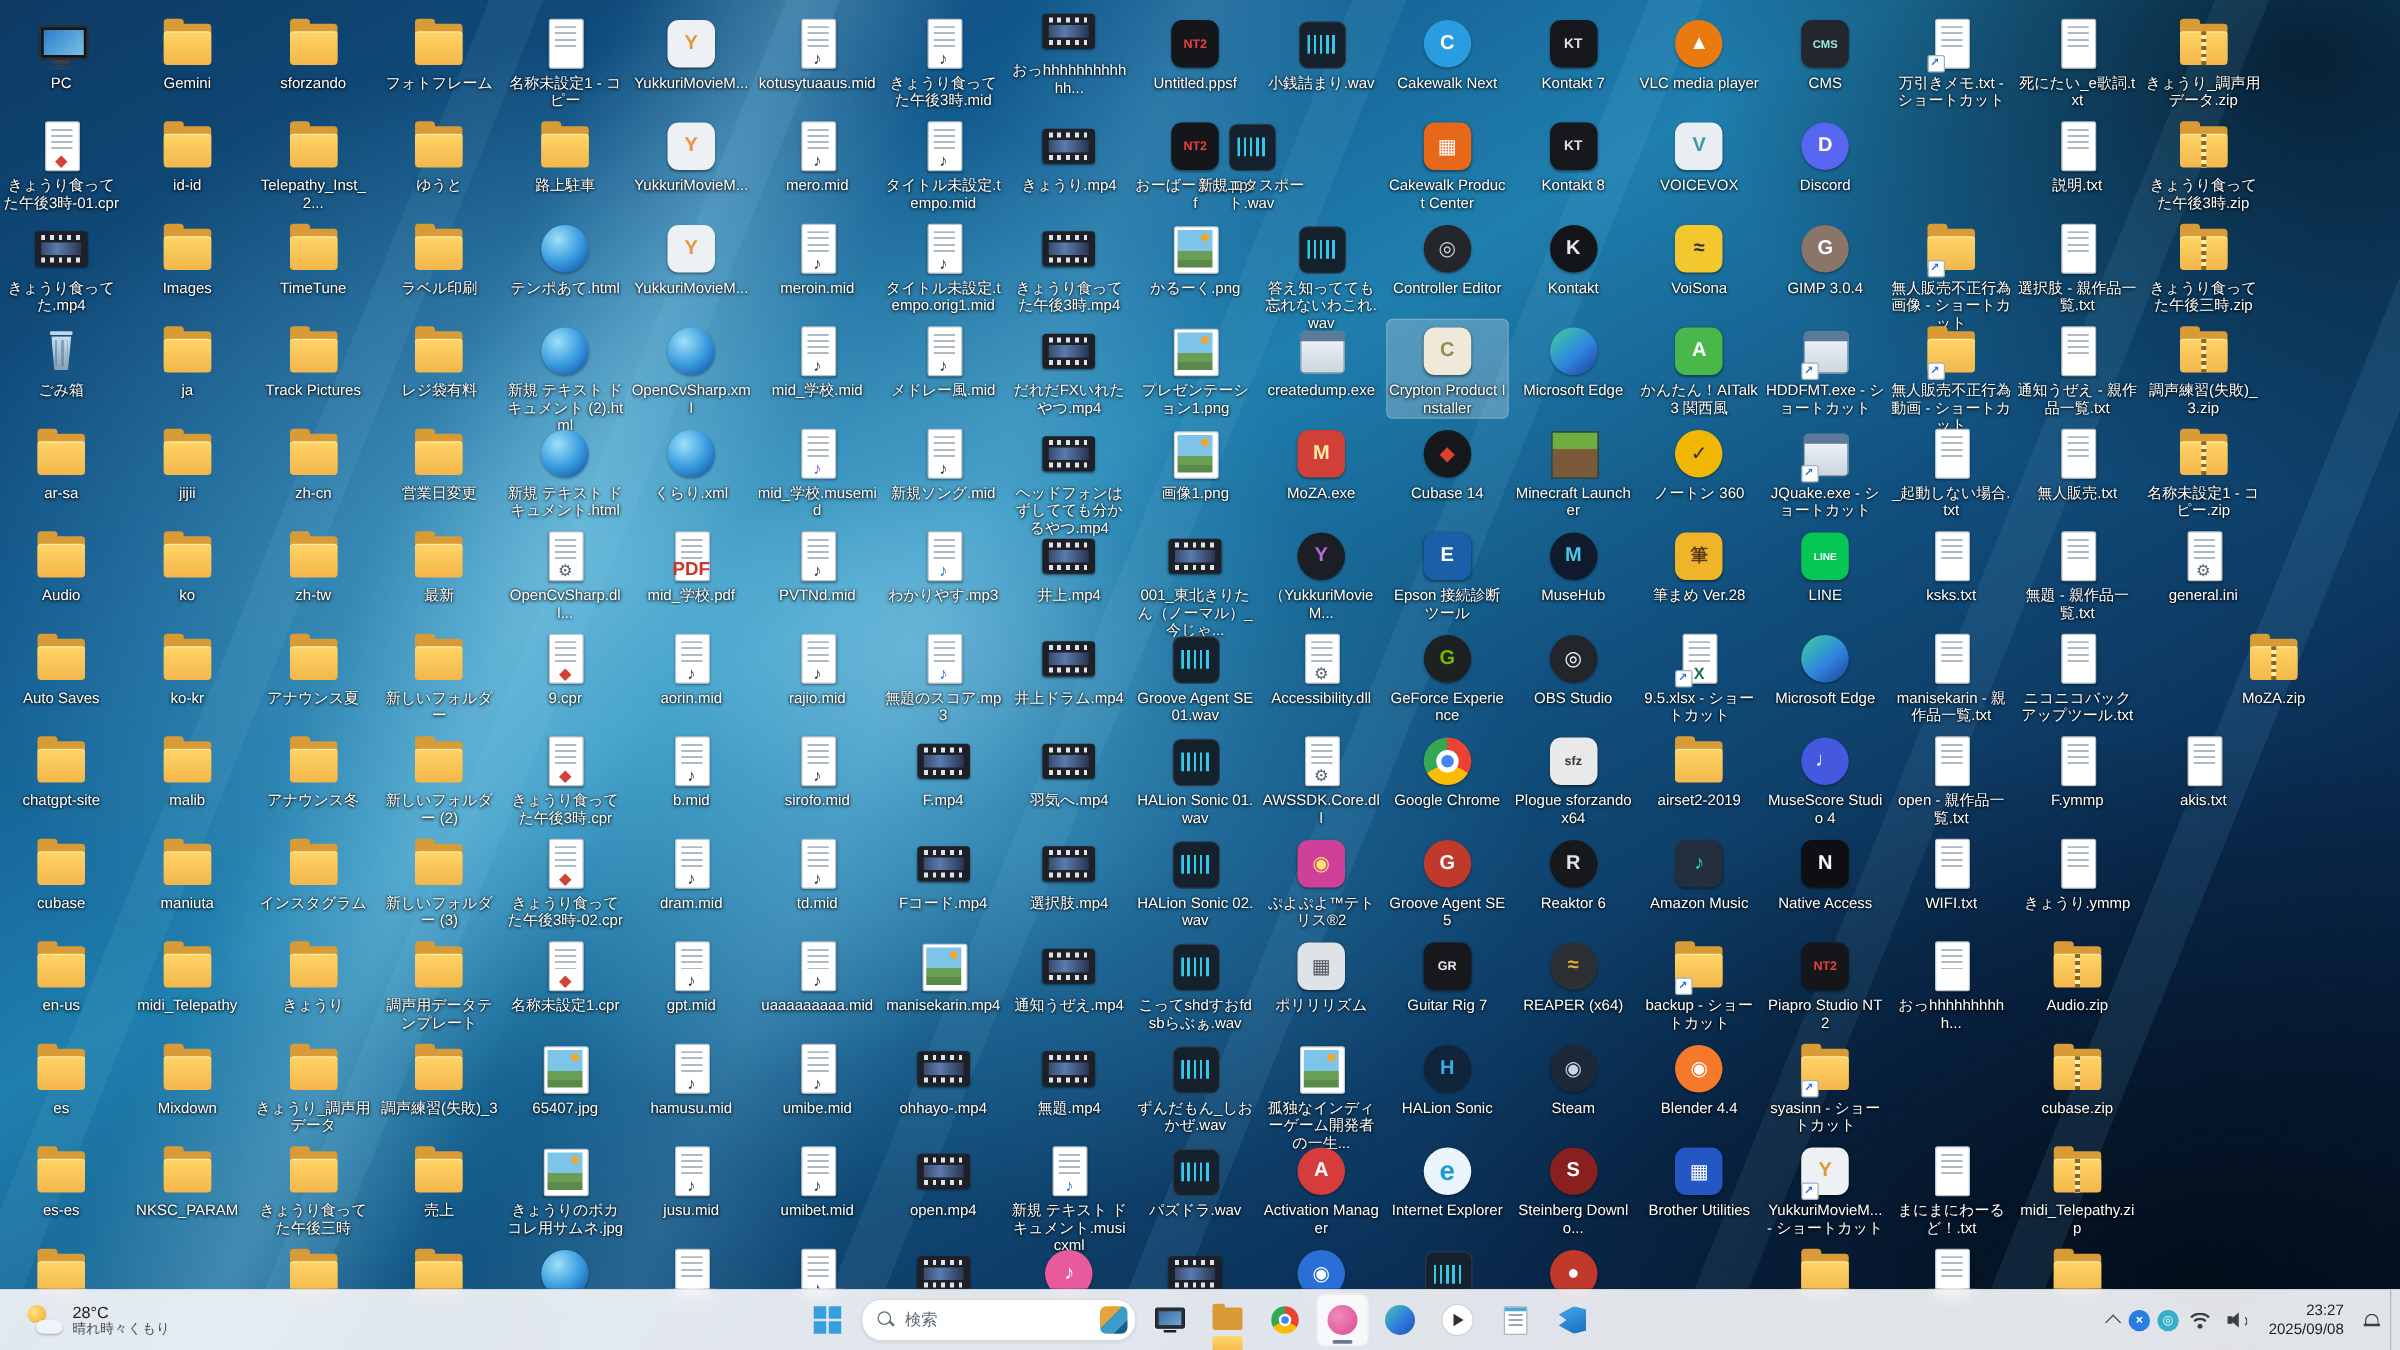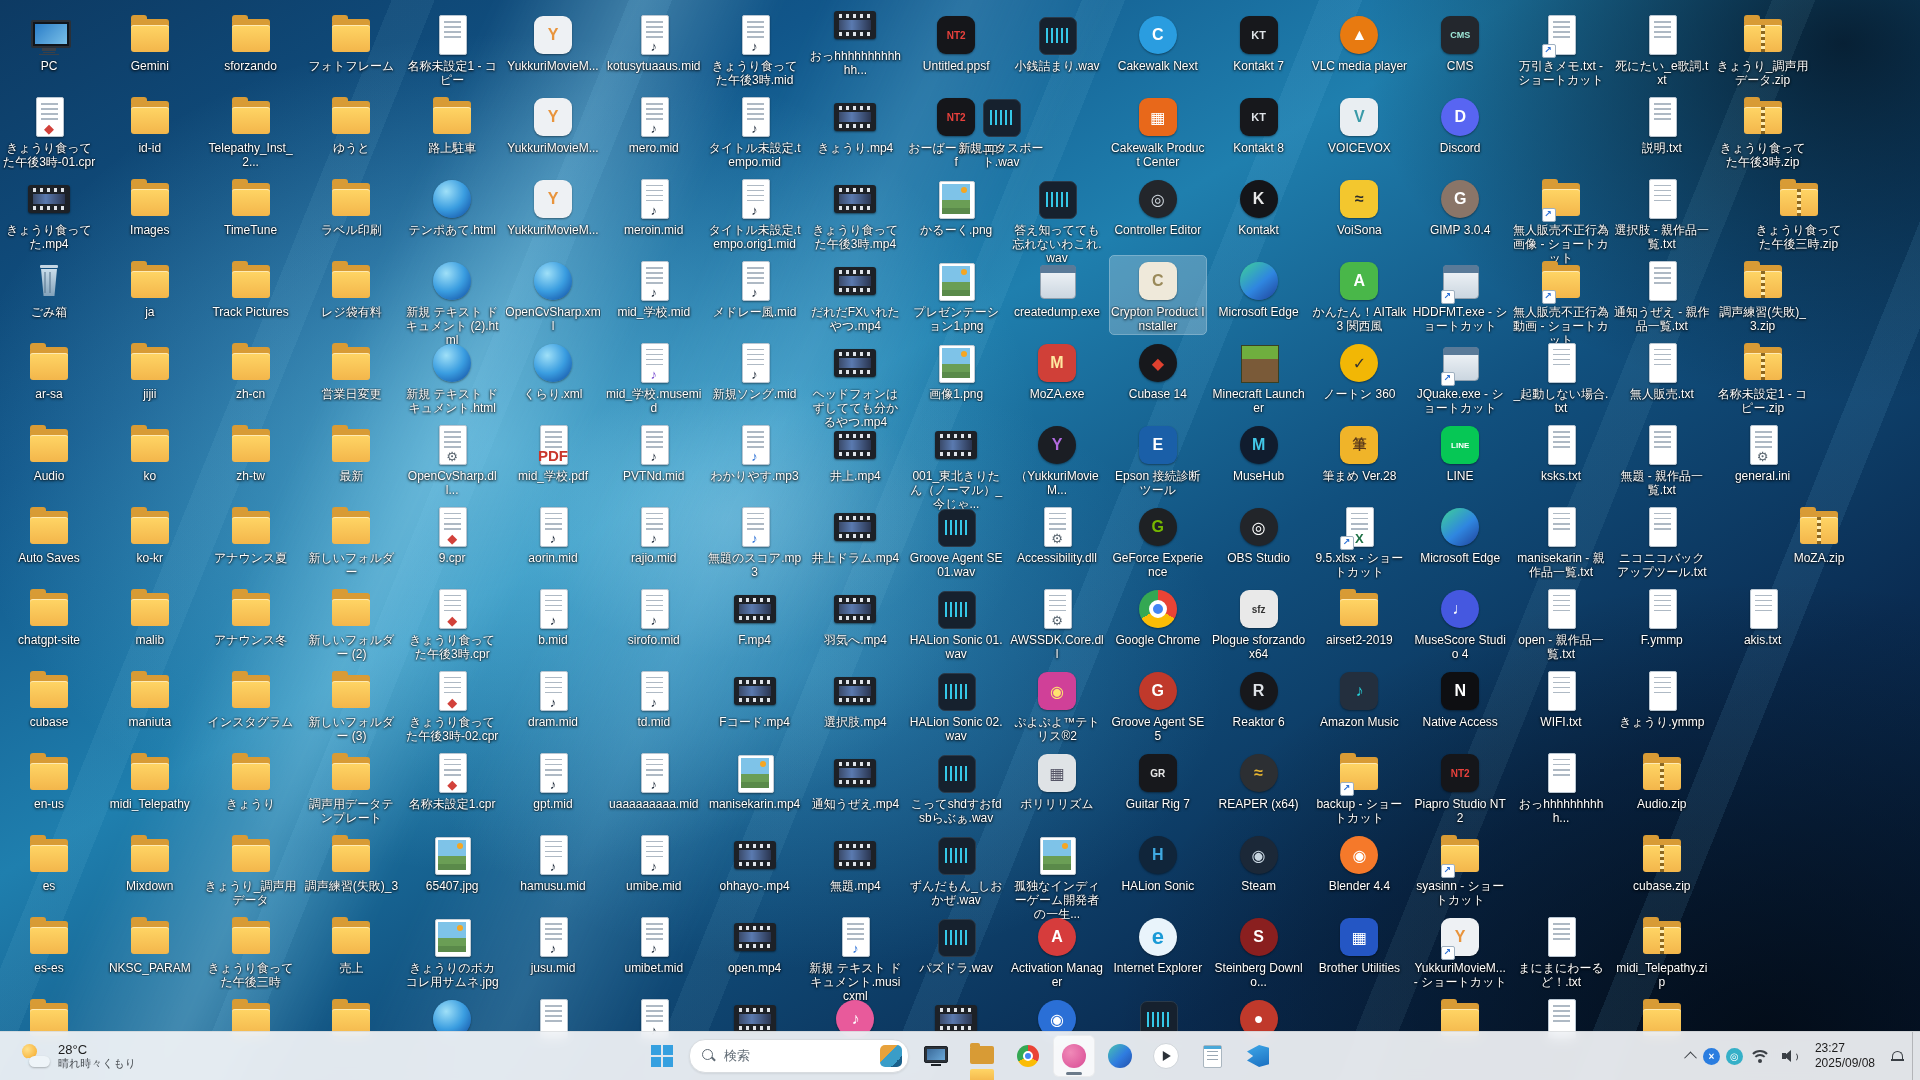--- a/index.html
+++ b/index.html
@@ -119,21 +119,21 @@
   .tray-ball{width:17px;height:17px;border-radius:50%;display:flex;align-items:center;justify-content:center;color:#fff;font-size:10px;font-weight:700;}
   .wifi{position:relative;width:18px;height:13px;overflow:hidden;display:block;}
   .wifi i{position:absolute;left:50%;transform:translateX(-50%);border:2px solid transparent;border-top-color:#3a3f45;border-radius:50%;display:block;}
   .wifi i:nth-child(1){width:18px;height:18px;top:0;}
   .wifi i:nth-child(2){width:11px;height:11px;top:4px;}
   .wifi i:nth-child(3){width:4px;height:4px;top:9px;background:#3a3f45;border:none;}
   .vol{position:relative;width:17px;height:14px;display:block;}
   .vol::before{content:"";position:absolute;left:0;top:4px;width:4px;height:6px;background:#3a3f45;}
   .vol::after{content:"";position:absolute;left:2px;top:1px;border-top:6px solid transparent;border-bottom:6px solid transparent;border-right:7px solid #3a3f45;}
   .vol i{position:absolute;right:1px;top:3px;width:8px;height:8px;border:1.5px solid transparent;border-right-color:#3a3f45;border-radius:50%;display:block;}
-  .clock{display:flex;flex-direction:column;align-items:flex-start;justify-content:center;padding:0 8px;font-size:12px;color:#1c1c1c;line-height:1.25;}
+  .clock{display:flex;flex-direction:column;align-items:flex-end;justify-content:center;padding:0 8px;font-size:12px;color:#1c1c1c;line-height:1.25;}
   .bell{position:relative;width:13px;height:13px;display:block;}
   .bell::before{content:"";position:absolute;left:1px;top:1px;width:9px;height:8px;border:1.5px solid #3a3f45;border-bottom:none;border-radius:6px 6px 0 0;}
   .bell::after{content:"";position:absolute;left:0;bottom:2px;width:13px;height:1.5px;background:#3a3f45;}
   .showdesk{width:7px;height:100%;border-left:1px solid rgba(0,0,0,.2);}
 </style>
 </head>
 <body>
 
 <div class="wallpaper">
   <div class="streaks"></div>
@@ -501,21 +501,21 @@
       </div>
       <div class="lbl">無人販売不正行為画像 - ショートカット</div>
     </div>
     <div class="cell" style="left: 1613.8px; top: 174px;">
       <div class="ic">
         <i class="d-page"></i>
         <i class="d-lines"></i>
       </div>
       <div class="lbl">選択肢 - 親作品一覧.txt</div>
     </div>
-    <div class="cell" style="left: 1714.6px; top: 174px; margin-left: 36px;">
+    <div class="cell" style="left: 1714.6px; top: 174px;">
       <div class="ic">
         <i class="f-back"></i>
         <i class="f-front"></i>
         <i class="f-zip"></i>
       </div>
       <div class="lbl">きょうり食ってた午後三時.zip</div>
     </div>
     <div class="cell" style="left: 1px; top: 256px;">
       <div class="ic">
         <i class="rb-lid"></i>

